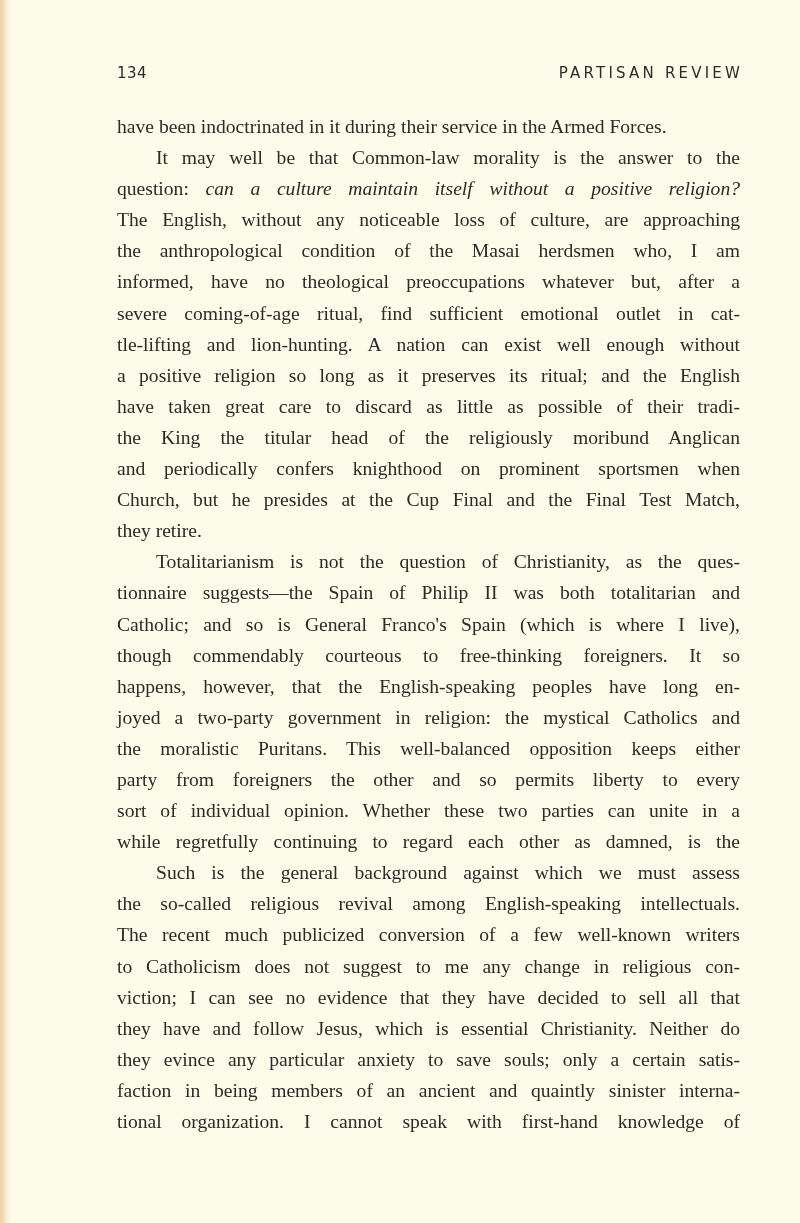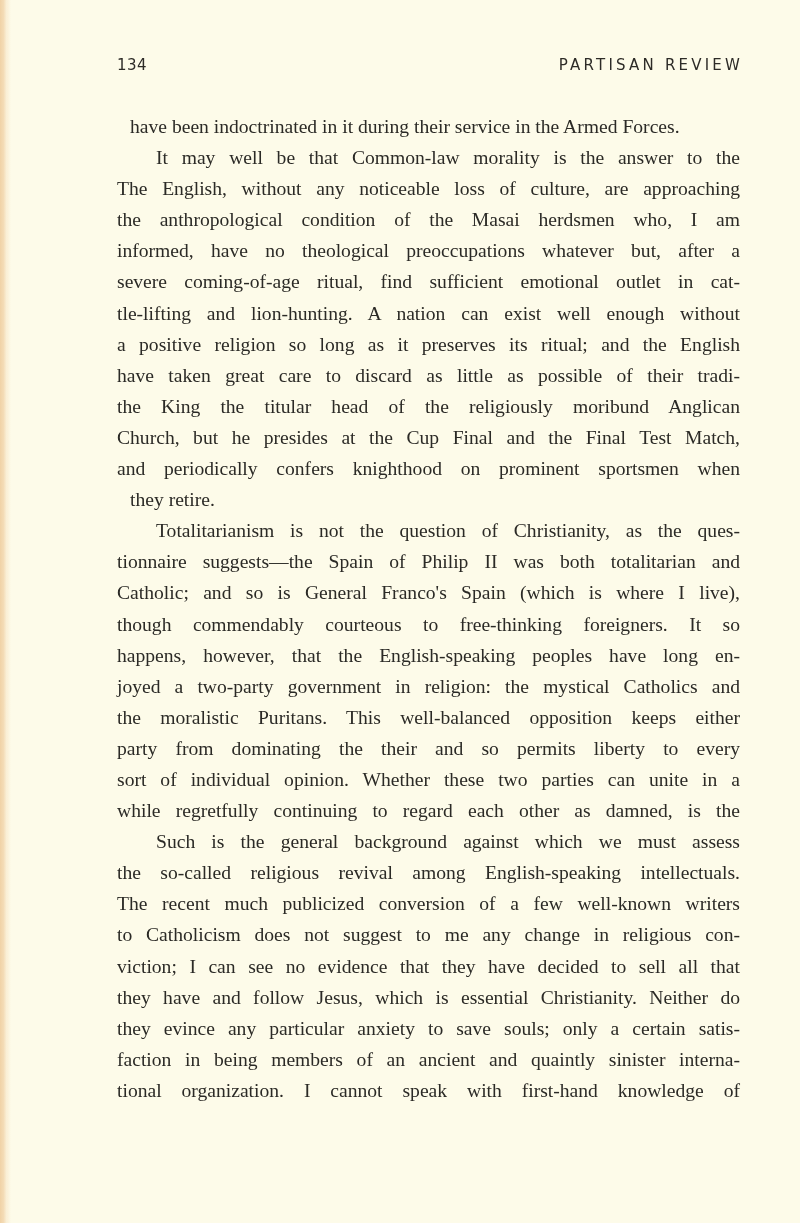--- a/index.html
+++ b/index.html
@@ -26,21 +26,21 @@
     .page-edge-inner {
       position: absolute;
       left: 7px;
       top: 0;
       width: 4px;
       height: 1223px;
       background: linear-gradient(to right, #fbf0d6, #fdfbe9);
     }
     .running-head {
       position: absolute;
-      top: 53px;
+      top: 61px;
       left: 117px;
       width: 623px;
       height: 24px;
       display: flex;
       justify-content: space-between;
       align-items: center;
       font-family: "DejaVu Sans", "Liberation Sans", sans-serif;
       font-size: 15px;
       color: #2d2b27;
     }
@@ -61,21 +61,20 @@
     }
     .line {
       display: block;
       height: 31.1px;
       white-space: nowrap;
       text-align: justify;
       text-align-last: justify;
     }
     .line.last {
       text-align-last: left;
-      margin-left: 13px;
     }
     .line.indent {
       padding-left: 39px;
     }
     em {
       font-style: italic;
     }
   </style>
 </head>
 <body>
@@ -84,39 +83,40 @@
 <div class="page-edge-inner"></div>
 
 <div class="running-head">
   <span class="folio">134</span>
   <span class="journal-title">PARTISAN REVIEW</span>
 </div>
 
 <div class="text-block" id="text-block">
     <span class="line last">have been indoctrinated in it during their service in the Armed Forces.</span>
     <span class="line indent">It may well be that Common-law morality is the answer to the</span>
+    <span class="line"><span>question: </span><em>can a culture maintain itself without a positive religion?</em></span>
     <span class="line">The English, without any noticeable loss of culture, are approaching</span>
     <span class="line">the anthropological condition of the Masai herdsmen who, I am</span>
     <span class="line">informed, have no theological preoccupations whatever but, after a</span>
     <span class="line">severe coming-of-age ritual, find sufficient emotional outlet in cat-</span>
     <span class="line">tle-lifting and lion-hunting. A nation can exist well enough without</span>
     <span class="line">a positive religion so long as it preserves its ritual; and the English</span>
     <span class="line">have taken great care to discard as little as possible of their tradi-</span>
     <span class="line">the King the titular head of the religiously moribund Anglican</span>
+    <span class="line">and periodically confers knighthood on prominent sportsmen when</span>
     <span class="line">Church, but he presides at the Cup Final and the Final Test Match,</span>
-    <span class="line">and periodically confers knighthood on prominent sportsmen when</span>
     <span class="line last">they retire.</span>
     <span class="line indent">Totalitarianism is not the question of Christianity, as the ques-</span>
     <span class="line">tionnaire suggests—the Spain of Philip II was both totalitarian and</span>
     <span class="line">Catholic; and so is General Franco's Spain (which is where I live),</span>
     <span class="line">though commendably courteous to free-thinking foreigners. It so</span>
     <span class="line">happens, however, that the English-speaking peoples have long en-</span>
     <span class="line">joyed a two-party government in religion: the mystical Catholics and</span>
     <span class="line">the moralistic Puritans. This well-balanced opposition keeps either</span>
-    <span class="line">party from dominating the their and so permits liberty to every</span>
+    <span class="line">party from foreigners the other and so permits liberty to every</span>
     <span class="line">sort of individual opinion. Whether these two parties can unite in a</span>
     <span class="line">while regretfully continuing to regard each other as damned, is the</span>
     <span class="line indent">Such is the general background against which we must assess</span>
     <span class="line">the so-called religious revival among English-speaking intellectuals.</span>
     <span class="line">The recent much publicized conversion of a few well-known writers</span>
     <span class="line">to Catholicism does not suggest to me any change in religious con-</span>
     <span class="line">viction; I can see no evidence that they have decided to sell all that</span>
     <span class="line">they have and follow Jesus, which is essential Christianity. Neither do</span>
     <span class="line">they evince any particular anxiety to save souls; only a certain satis-</span>
     <span class="line">faction in being members of an ancient and quaintly sinister interna-</span>

